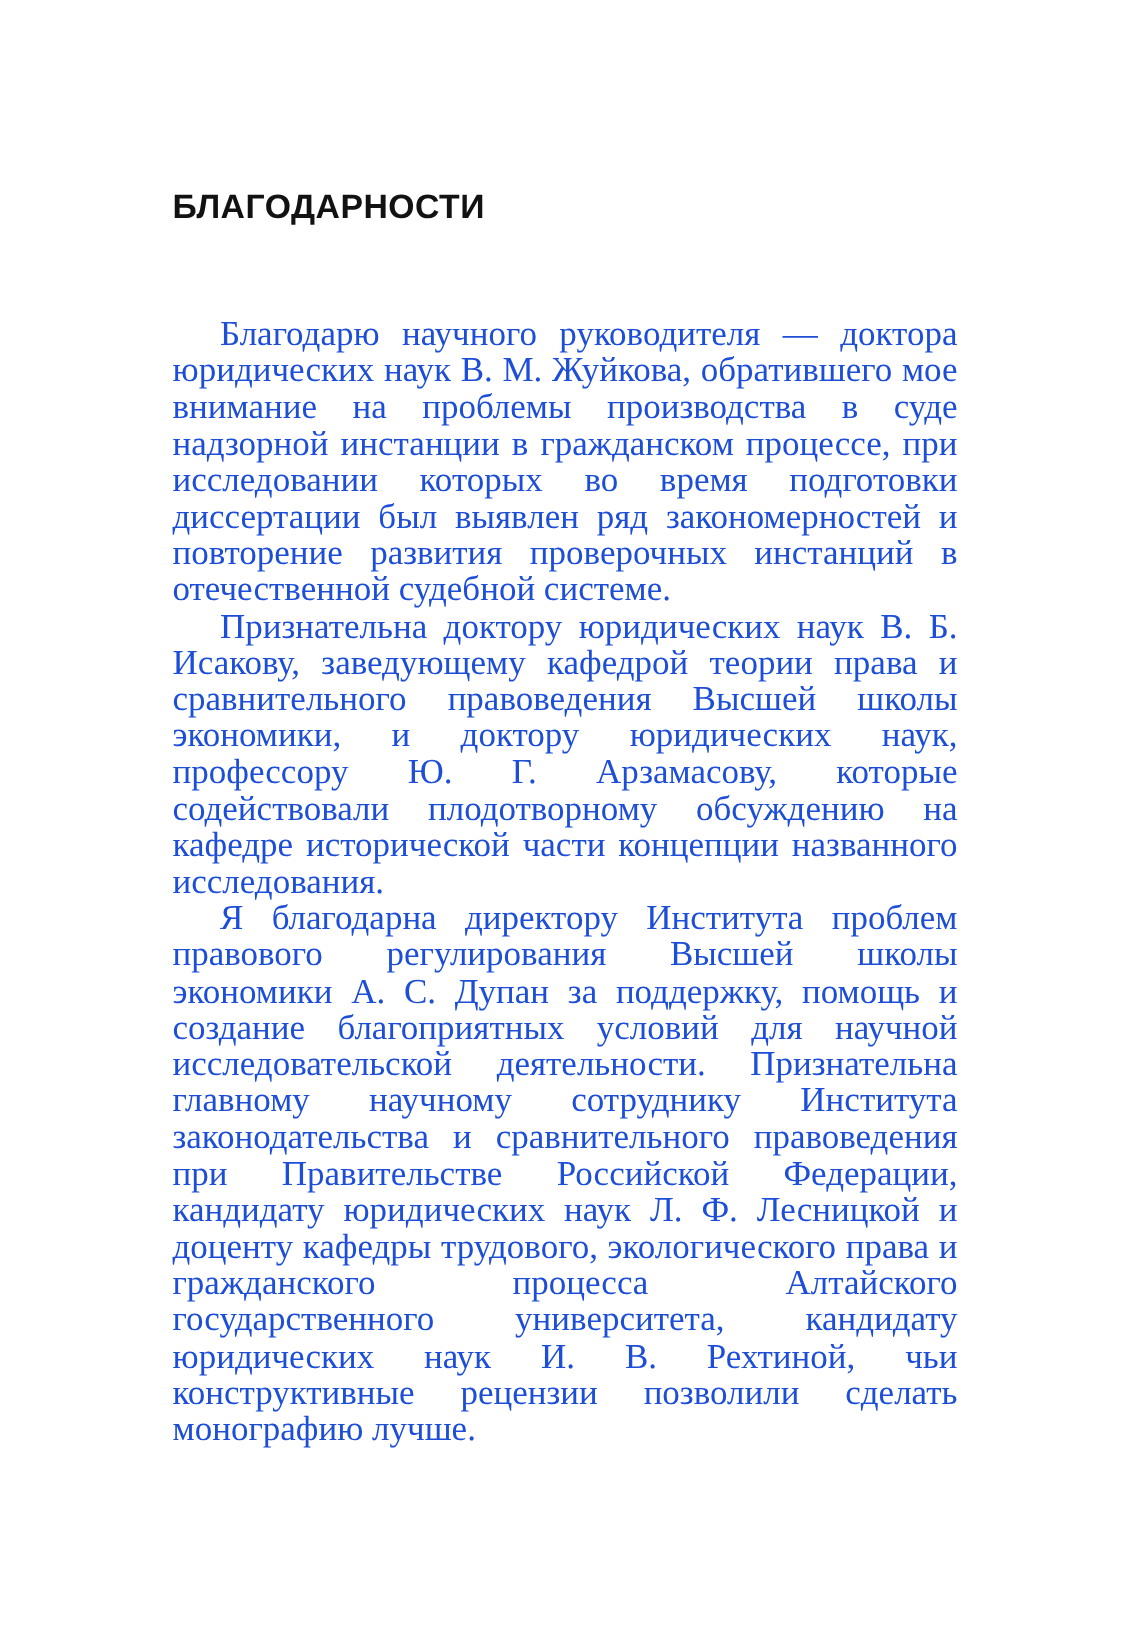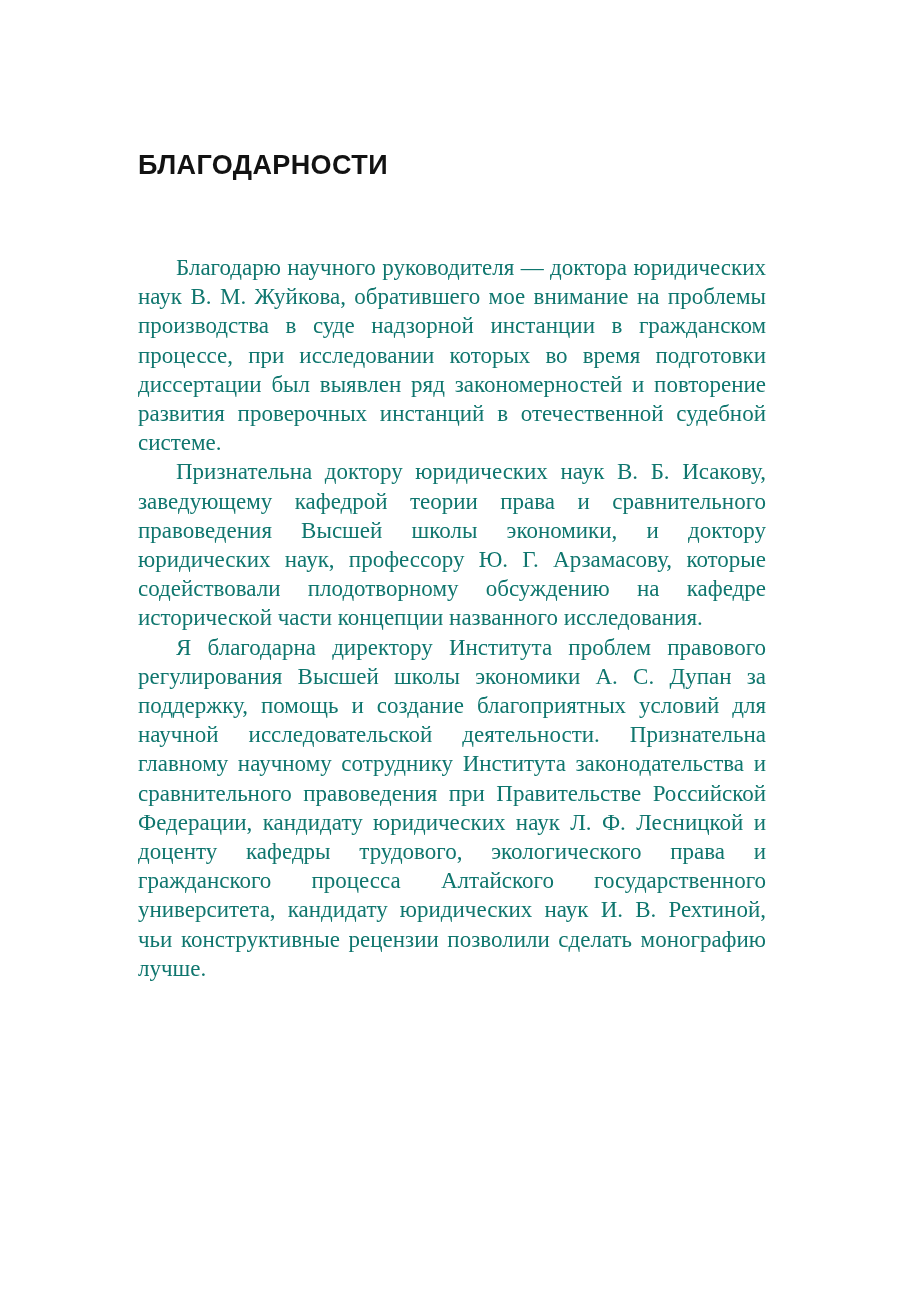--- a/index.html
+++ b/index.html
@@ -33,25 +33,25 @@
     letter-spacing: 0.4px;
     color: #121212;
     margin: 0;
     padding-top: 150px;
   }
   .body-text {
     margin-top: 72px;
   }
   .body-text p {
     margin: 0;
-    font-size: 23px;
+    font-size: 28px;
     line-height: 29.2px;
     text-align: justify;
     text-indent: 38px;
-    color: #0f766e;
+    color: #1d4ed8;
     hyphens: none;
   }
   .footer {
     position: absolute;
     left: 0;
     top: 1120px;
     width: 904px;
     height: 180px;
   }
 </style>

